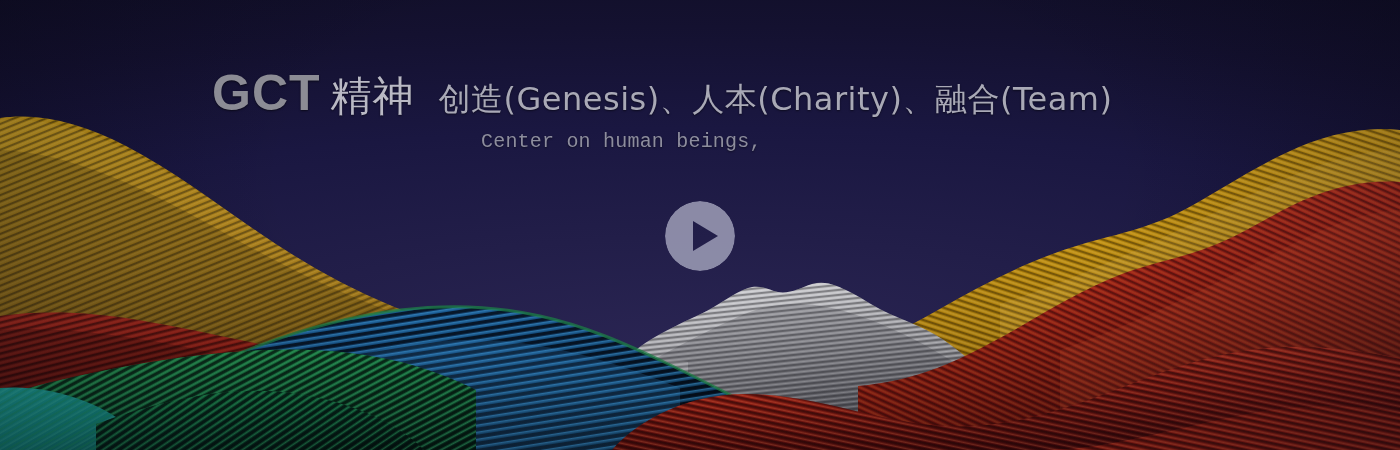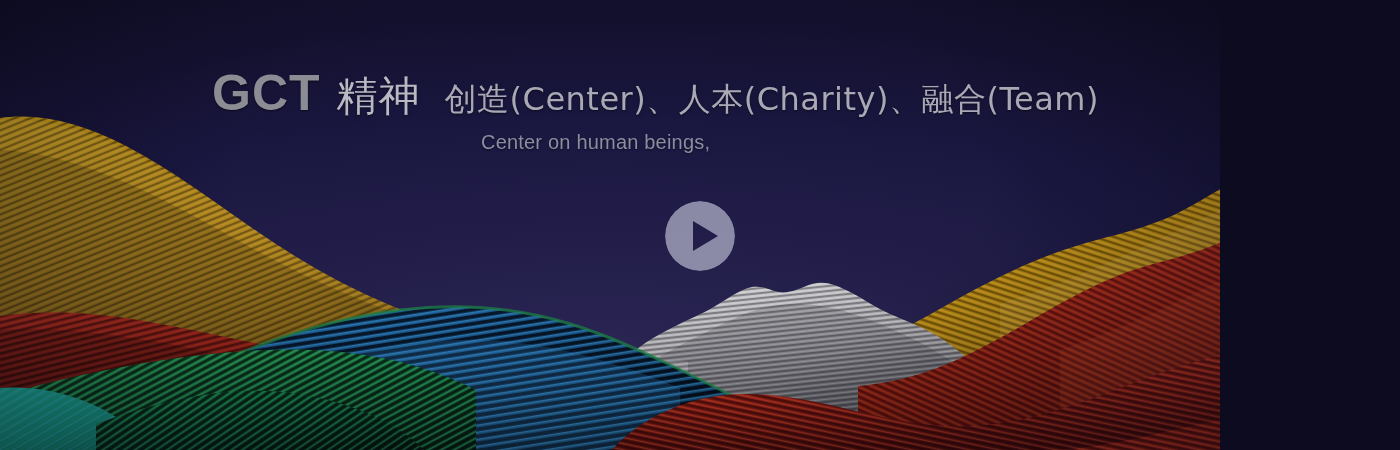--- a/index.html
+++ b/index.html
@@ -6,21 +6,21 @@
     margin: 0;
     padding: 0;
     background: #0d0b20;
   }
   body {
     font-family: "Liberation Sans", "DejaVu Sans", sans-serif;
   }
 
   .banner {
     position: relative;
-    width: 1220px;
+    width: 1400px;
     height: 450px;
     overflow: hidden;
     background: #1b1845;
     user-select: none;
   }
 
   
   .sky {
     position: absolute;
     inset: 0;
@@ -73,40 +73,40 @@
     color: #8c8c95;
     line-height: 1;
     text-shadow: 0 1px 2px rgba(0,0,0,0.55);
   }
   .logo-cn {
     font-family: "DejaVu Sans", "Liberation Sans", sans-serif;
     font-size: 41px;
     font-weight: 400;
     color: #b9b9c4;
     line-height: 1;
-    margin-left: 16px;
+    margin-left: 10px;
     letter-spacing: 1px;
     text-shadow: 0 1px 2px rgba(0,0,0,0.5);
   }
   .headline-values {
     font-family: "DejaVu Sans", "Liberation Sans", sans-serif;
     font-size: 32px;
     font-weight: 400;
     color: #a9a9b6;
     line-height: 1;
     margin-left: 24px;
     letter-spacing: 0.5px;
     text-shadow: 0 1px 2px rgba(0,0,0,0.5);
   }
 
   .subtitle {
     position: absolute;
     left: 481px;
     top: 128px;
-    font-family: Liberation Sans, sans-serif;
+    font-family: Liberation Mono, monospace;
     font-size: 20px;
     font-weight: 400;
     color: #8d8d9d;
     line-height: 1.42;
     letter-spacing: 0.2px;
     text-shadow: 0 1px 2px rgba(0,0,0,0.45);
   }
   .subtitle div { white-space: nowrap; }
 
   
@@ -390,21 +390,21 @@
     </svg>
 
     <div class="sky-vignette"></div>
   </div>
 
   <div class="content">
 
     <div class="headline">
       <span class="logo-gct">GCT</span>
       <span class="logo-cn">精神</span>
-      <span class="headline-values">创造(Center)、人本(Charity)、融合(Team)</span>
+      <span class="headline-values">创造(Genesis)、人本(Charity)、融合(Team)</span>
     </div>
 
     <div class="subtitle">
       <div>Center on human beings,</div>
     </div>
 
     <div class="play-button" title="Play video">
       <svg width="70" height="70" viewBox="0 0 70 70">
         <defs>
           <mask id="playMask">

